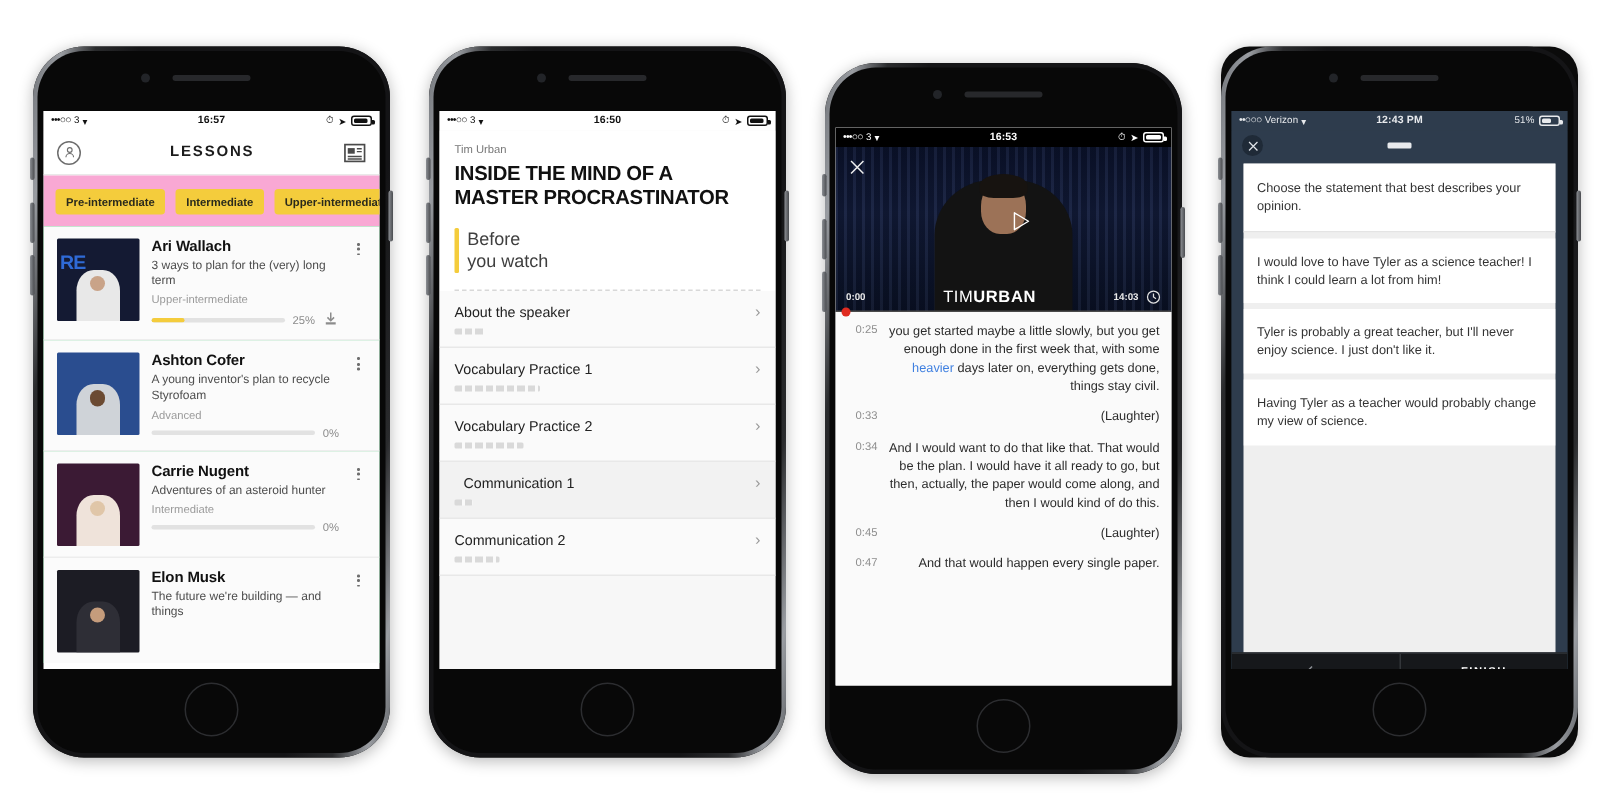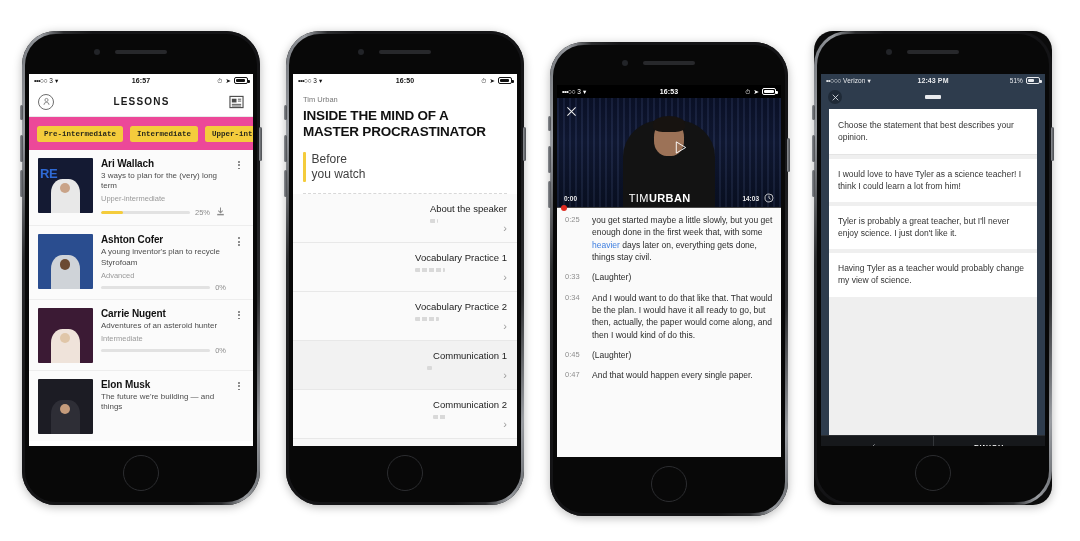--- a/index.html
+++ b/index.html
@@ -139,22 +139,21 @@
   .avatar-ic {
     width:16px;height:16px;border-radius:50%;
     border:1.1px solid #6e6e6e;
     display:flex;align-items:center;justify-content:center;
   }
   .avatar-ic svg { display:block; }
   .news-ic { width:15px;height:14px; }
 
   .chips {
     display:flex; gap:7px; padding: 9px 8px 8px 8px;
-    background:#ec4899;
-    font-family:Liberation Mono, monospace;
+    background:#f9a8d4;
   }
   .chip {
     background:#f4cc3c;
     color:#2a2a1c;
     font-size: 7.5px;
     font-weight: 600;
     padding: 4px 7px;
     border-radius: 2.5px;
     white-space: nowrap;
     flex: 0 0 auto;
@@ -211,21 +210,21 @@
     display:flex; gap:6px; margin-top:12px; padding-bottom:11px;
   }
   .p2-accent { width:2.5px; background:#f4cc3c; border-radius:1px; flex:0 0 2.5px; }
   .p2-sect-txt { font-size:12px; color:#3f3f3f; line-height:1.25; }
   .p2-dash { border-bottom:1px dashed #d8d8d8; }
 
   .p2-row {
     background:#fafafa;
     padding: 9px 10px 8px 10px;
     border-bottom:1px solid #e8e8e8;
-    display:flex; align-items:flex-end; gap:0;flex-direction:column;
+    display:flex; align-items:flex-start; gap:22px;
   }
   .p2-row.alt { background:#f2f2f2; }
   .p2-row-body { flex:1; }
   .p2-row-title { font-size:9.5px; color:#222; font-weight:400; }
   .p2-blur { height:4px; margin-top:5px; border-radius:1px;
     background: repeating-linear-gradient(90deg,#d9d9d9 0 5px,#fafafa 5px 7px); }
   .chev { color:#9a9a9a; font-size:11px; line-height:1; }
 
   
   .video {
@@ -255,21 +254,21 @@
     display:flex; align-items:center; padding: 0 7px; gap:5px;
     color:#e9e9e9; font-size:6.5px; font-weight:600;
   }
   .v-brand { flex:1; text-align:center; font-size:11px; letter-spacing:.4px; color:#fff; }
   .v-brand b { font-weight:800; }
   .v-brand span { font-weight:300; }
   .v-clock { width:10px;height:10px; }
   .v-seek { position:absolute; bottom:0; left:0; right:0; height:1px; background:#4a4a4a; }
   .v-dot { position:absolute; bottom:-2.5px; left:4px; width:6px; height:6px; border-radius:50%; background:#e02b20; }
 
-  .transcript { padding: 6px 8px 0 8px; background:#fafafa; height:262px; overflow:hidden; }
+  .transcript { padding: 6px 8px 0 8px; background:#fafafa; height:262px; overflow:hidden;text-align:right; }
   .t-row { display:flex; gap:7px; margin-bottom:8px; }
   .t-time { font-size:7.5px; color:#8e8e8e; flex:0 0 20px; padding-top:1px; }
   .t-text { font-size:8.5px; color:#2b2b2b; line-height:1.45; flex:1; }
   .t-hl { color:#3e7fe0; }
 
   
   .p4-wrap { background:#2e3c4d; height:100%; display:flex; flex-direction:column; }
   .p4-top { height:22px; position:relative; }
   .p4-close {
     position:absolute; top:3px; left:7px; width:14px; height:14px;

